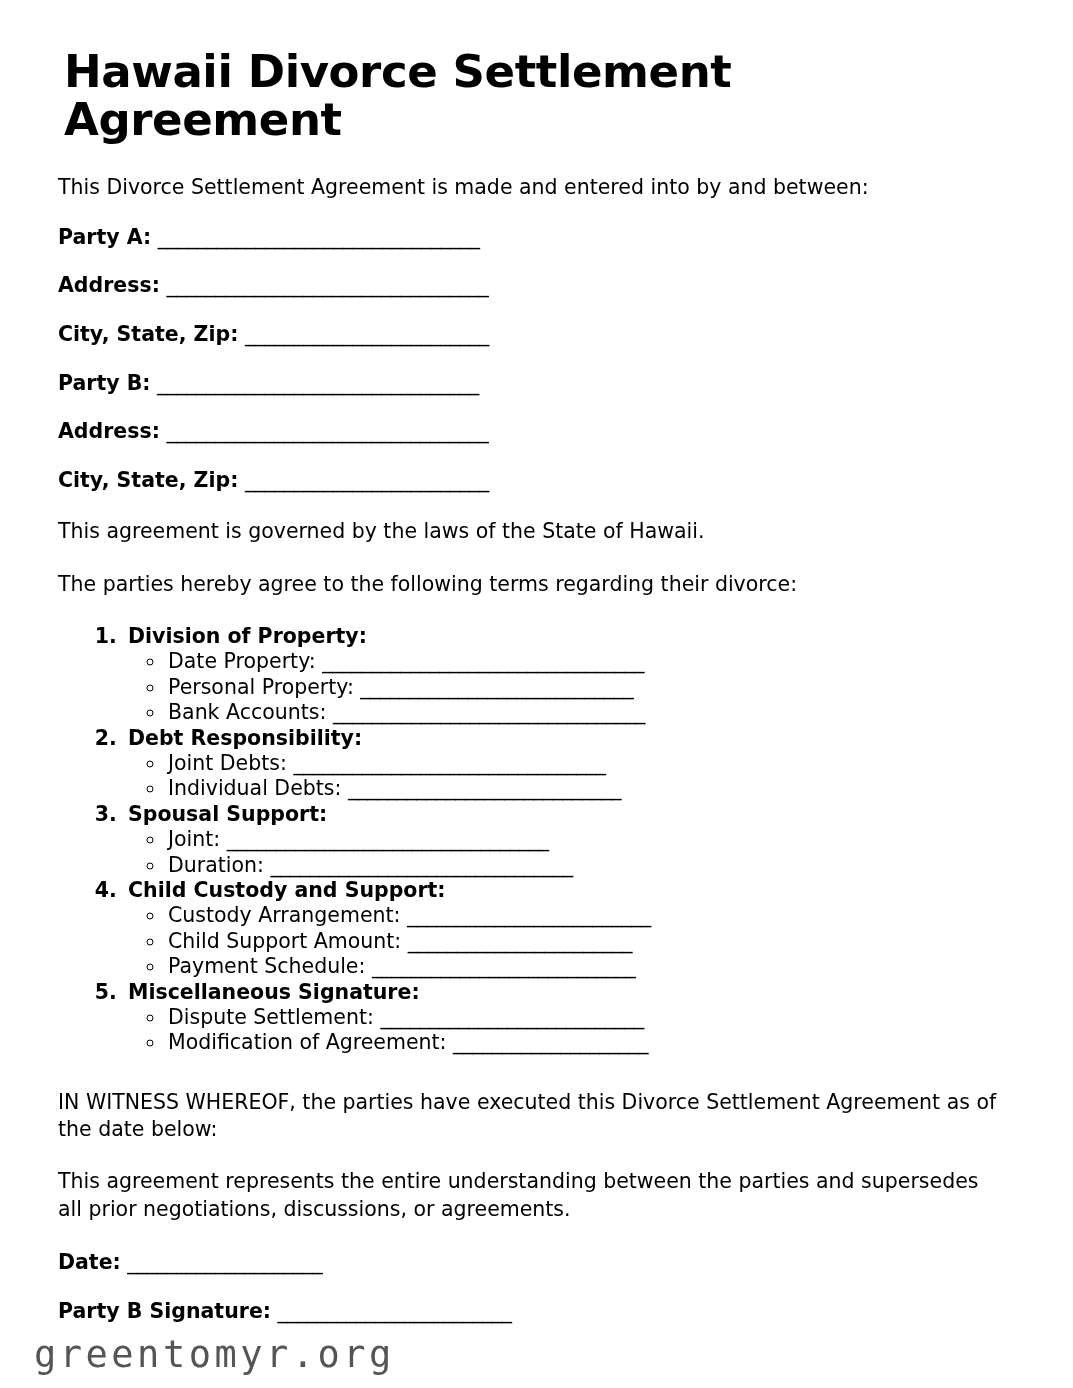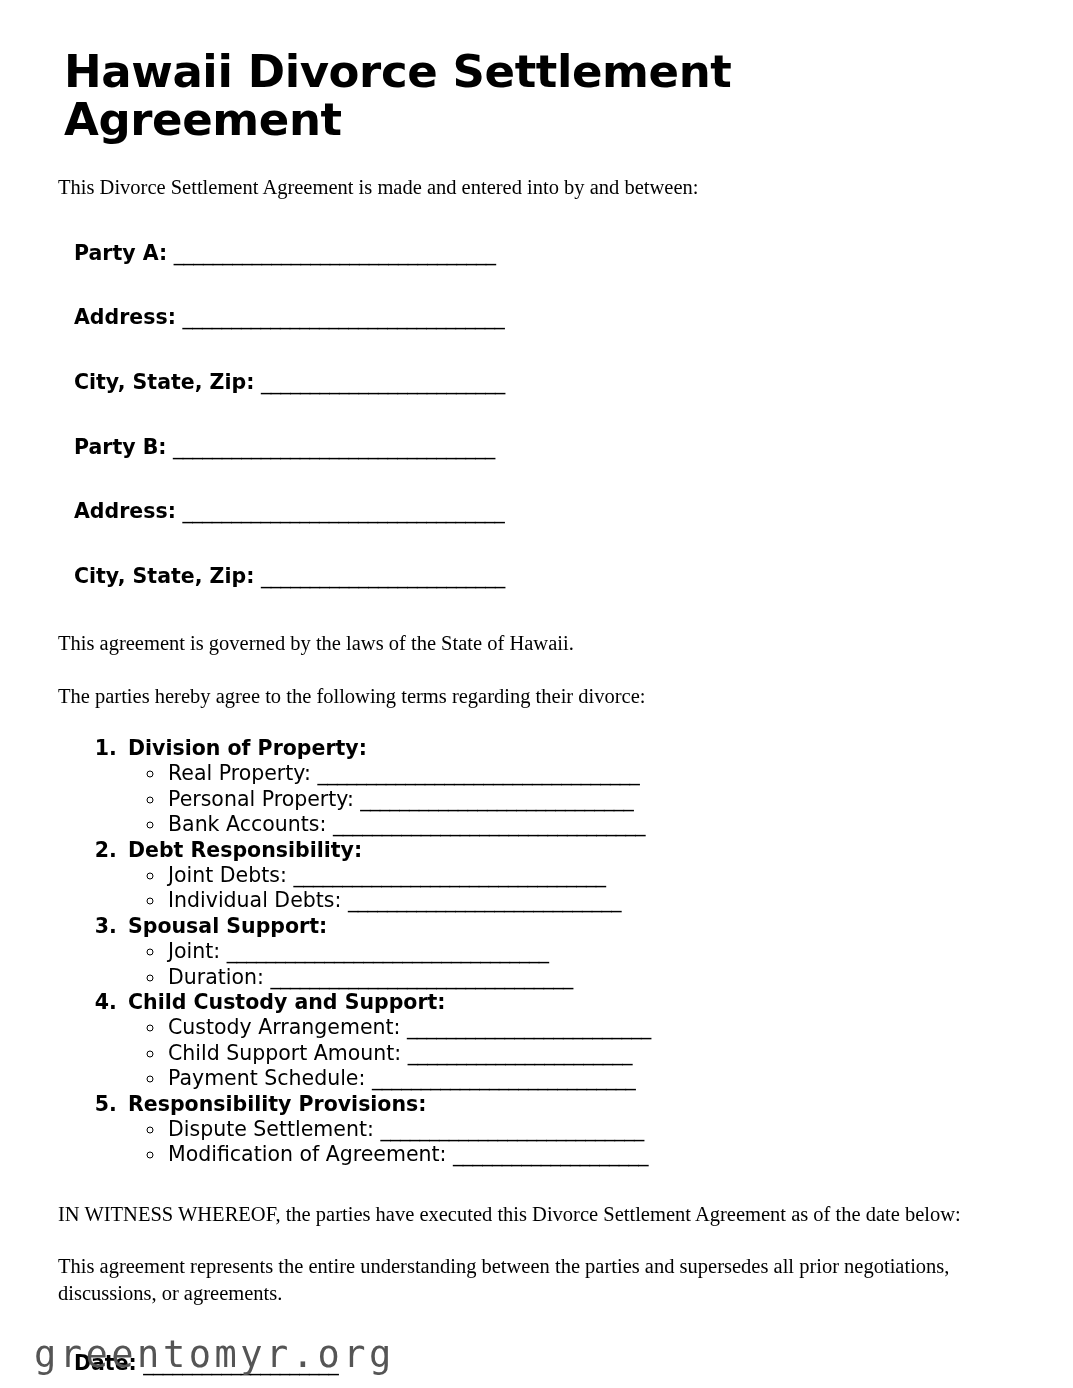--- a/index.html
+++ b/index.html
@@ -29,26 +29,25 @@
     margin: 6px;
     padding-top: 42px;
     color: #000;
   }
   .para {
     font-size: 20.5px;
     line-height: 1.33;
     margin: 0;
     padding-top: 25px;
     color: #000;
-    font-family: Liberation Serif, serif;
   }
   .field-line {
     font-size: 20.5px;
     line-height: 1.3;
-    margin: 16px;
+    margin: 0;
     padding-top: 22px;
     white-space: nowrap;
   }
   .field-label {
     font-weight: bold;
   }
   .blank {
     font-weight: normal;
     letter-spacing: -0.5px;
   }
@@ -134,21 +133,21 @@
 
   <p class="para">This agreement is governed by the laws of the State of Hawaii.</p>
 
   <p class="para">The parties hereby agree to the following terms regarding their divorce:</p>
 
   <ol class="terms">
     <li>
       <span class="term-title">Division of Property:</span>
       <ul class="subterms">
         <li>
-          <span>Real Property:</span>
+          <span>Date Property:</span>
           <span class="blank">_________________________________</span>
         </li>
         <li>
           <span>Personal Property:</span>
           <span class="blank">____________________________</span>
         </li>
         <li>
           <span>Bank Accounts:</span>
           <span class="blank">________________________________</span>
         </li>
@@ -191,21 +190,21 @@
           <span>Child Support Amount:</span>
           <span class="blank">_______________________</span>
         </li>
         <li>
           <span>Payment Schedule:</span>
           <span class="blank">___________________________</span>
         </li>
       </ul>
     </li>
     <li>
-      <span class="term-title">Responsibility Provisions:</span>
+      <span class="term-title">Miscellaneous Signature:</span>
       <ul class="subterms">
         <li>
           <span>Dispute Settlement:</span>
           <span class="blank">___________________________</span>
         </li>
         <li>
           <span>Modification of Agreement:</span>
           <span class="blank">____________________</span>
         </li>
       </ul>

